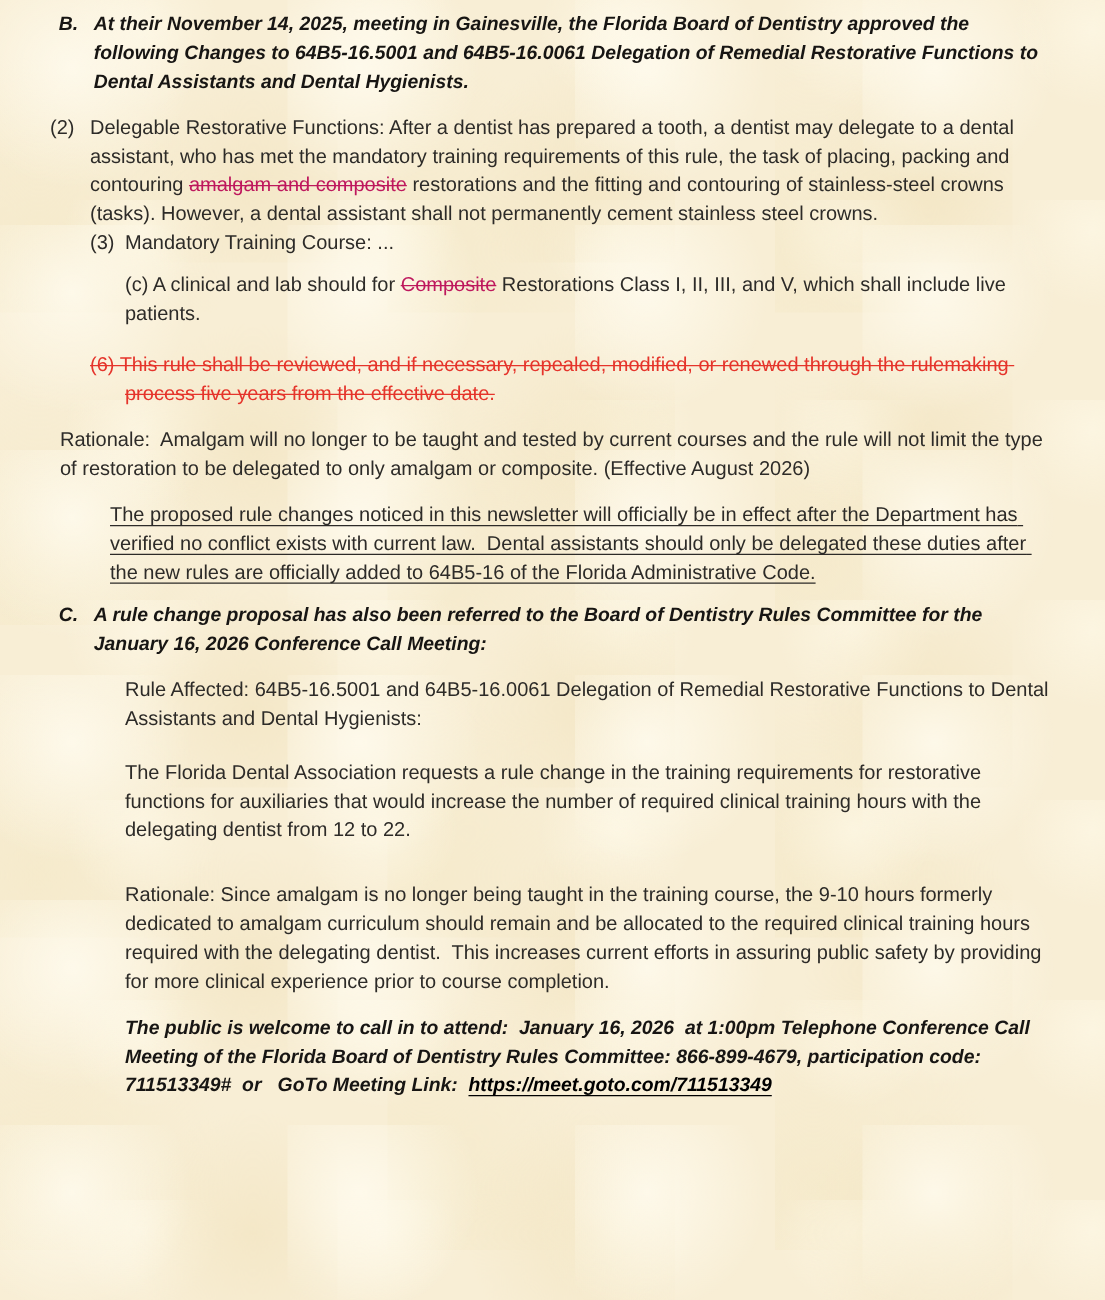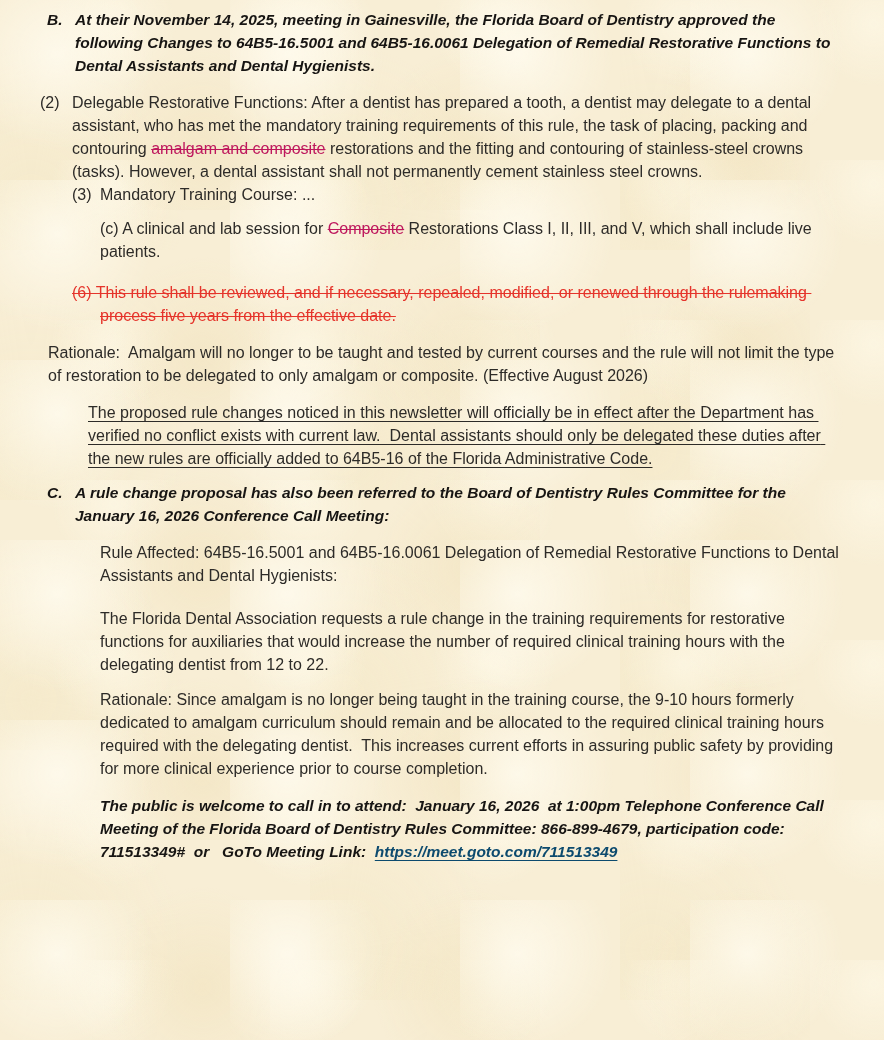--- a/index.html
+++ b/index.html
@@ -47,29 +47,29 @@
   
   .flush { padding-left: 8px; }
 
   .italic { }
   .bold-italic { font-weight: bold; font-style: italic; color: #171513; font-size: 15.5px; }
 
   .struck-red { color: #be185d; text-decoration: line-through; }
   .red-block { color: #e5342b; text-decoration: line-through; }
   .underlined { text-decoration: underline; text-underline-offset: 3px; margin-left: 40px; }
 
-  a.goto-link { color: #0c4a6e; font-weight: bold; font-style: italic; text-decoration: underline; text-underline-offset: 3px; }
+  a.goto-link { color: #000000; font-weight: bold; font-style: italic; text-decoration: underline; text-underline-offset: 3px; }
 
   .mb0  { margin-bottom: 0; }
   .mb11 { margin-bottom: 11px; }
   .mb14 { margin-bottom: 14px; }
   .mb16 { margin-bottom: 16px; }
   .mb18 { margin-bottom: 18px; }
   .mb20 { margin-bottom: 20px; }
-  .mb29 { margin-bottom: 12px; }
+  .mb29 { margin-bottom: 29px; }
 </style>
 </head>
 <body>
 
 <div class="doc">
 
   <div class="para item-heading mb14">
     <span class="marker">B.</span>
     <span class="text">At their November 14, 2025, meeting in Gainesville, the Florida Board of Dentistry approved the following Changes to 64B5-16.5001 and 64B5-16.0061 Delegation of Remedial Restorative Functions to Dental Assistants and Dental Hygienists.</span>
   </div>
@@ -78,21 +78,21 @@
     <span class="marker">(2)</span><span class="text">Delegable Restorative Functions: After a dentist has prepared a tooth, a dentist may delegate to a dental assistant, who has met the mandatory training requirements of this rule, the task of placing, packing and contouring </span><span class="text struck-red">amalgam and composite</span><span class="text"> restorations and the fitting and contouring of stainless-steel crowns (tasks). However, a dental assistant shall not permanently cement stainless steel crowns.</span>
   </div>
 
   <div class="para lvl3 mb11">
     <span class="marker">(3)</span>
     <span class="text">Mandatory Training Course: ...</span>
   </div>
 
 
   <div class="para sub mb18">
-    <span class="text">(c) A clinical and lab session for </span><span class="text struck-red">Composite</span><span class="text"> Restorations Class I, II, III, and V, which shall include live patients.</span>
+    <span class="text">(c) A clinical and lab should for </span><span class="text struck-red">Composite</span><span class="text"> Restorations Class I, II, III, and V, which shall include live patients.</span>
   </div>
 
   <div class="para hang6 red-block mb14">
     <span class="text">(6) This rule shall be reviewed, and if necessary, repealed, modified, or renewed through the rulemaking process five years from the effective date.</span>
   </div>
 
   <div class="para flush italic mb14">
     <span class="text">Rationale:  Amalgam will no longer to be taught and tested by current courses and the rule will not limit the type of restoration to be delegated to only amalgam or composite. (Effective August 2026)</span>
   </div>
 

